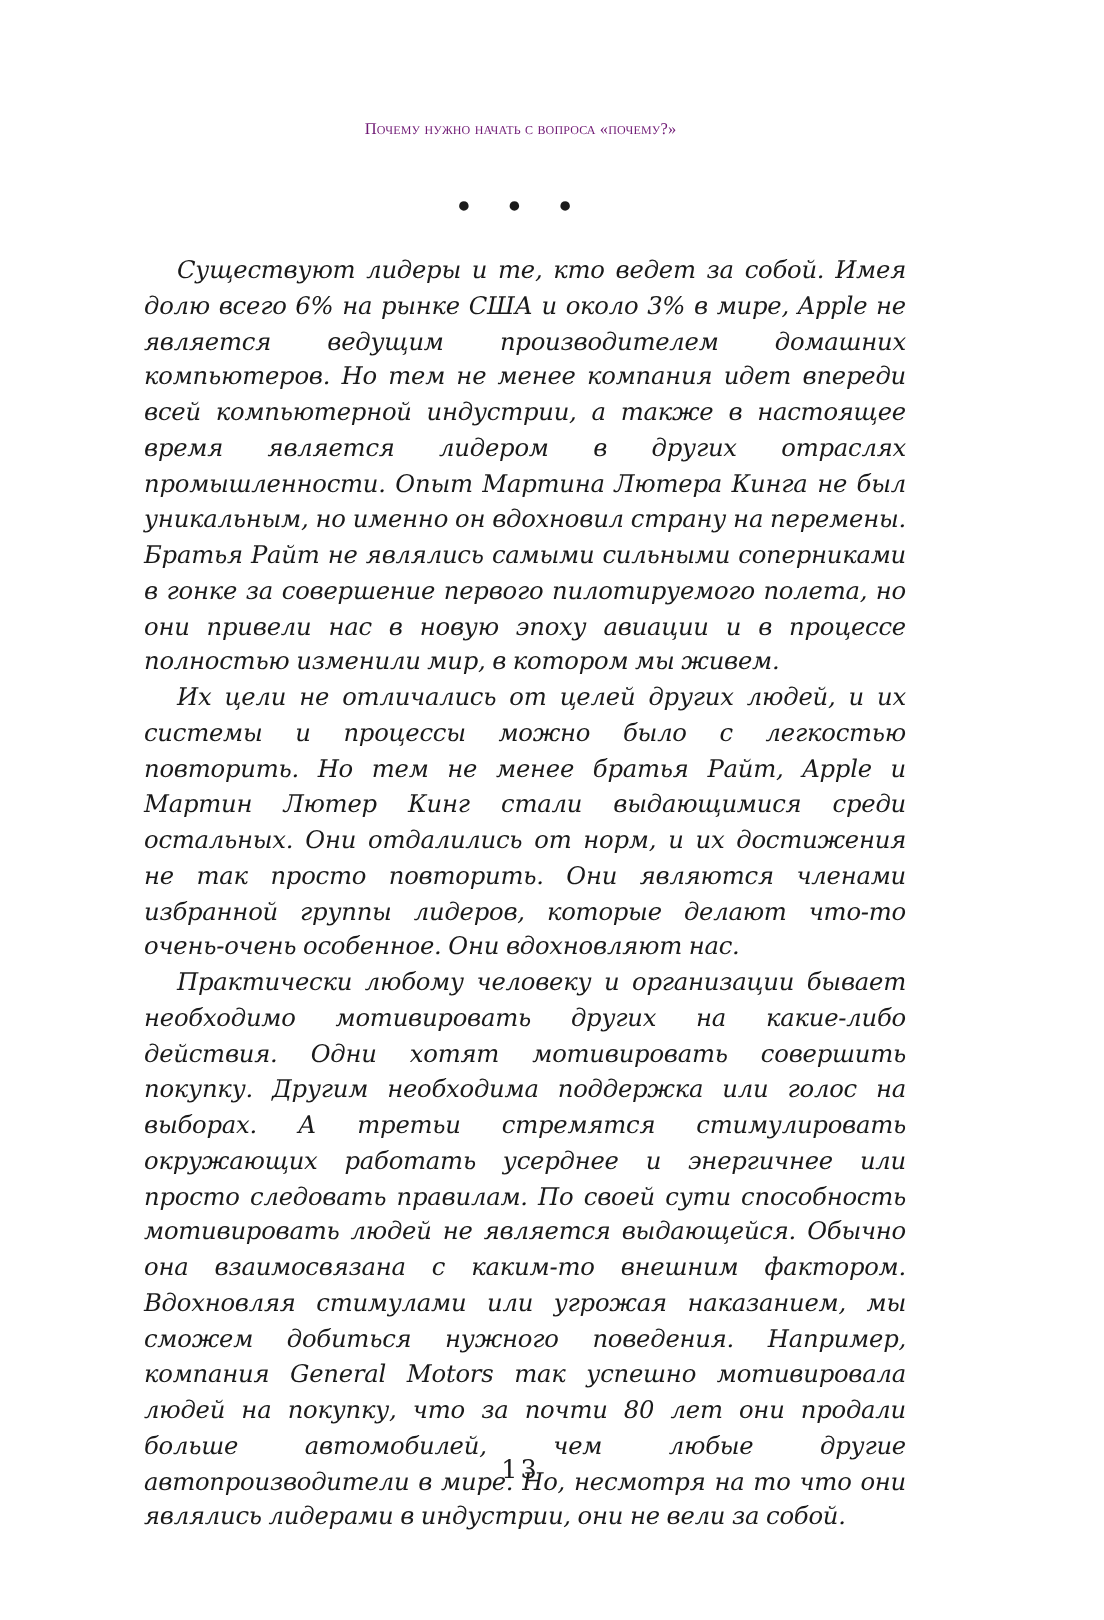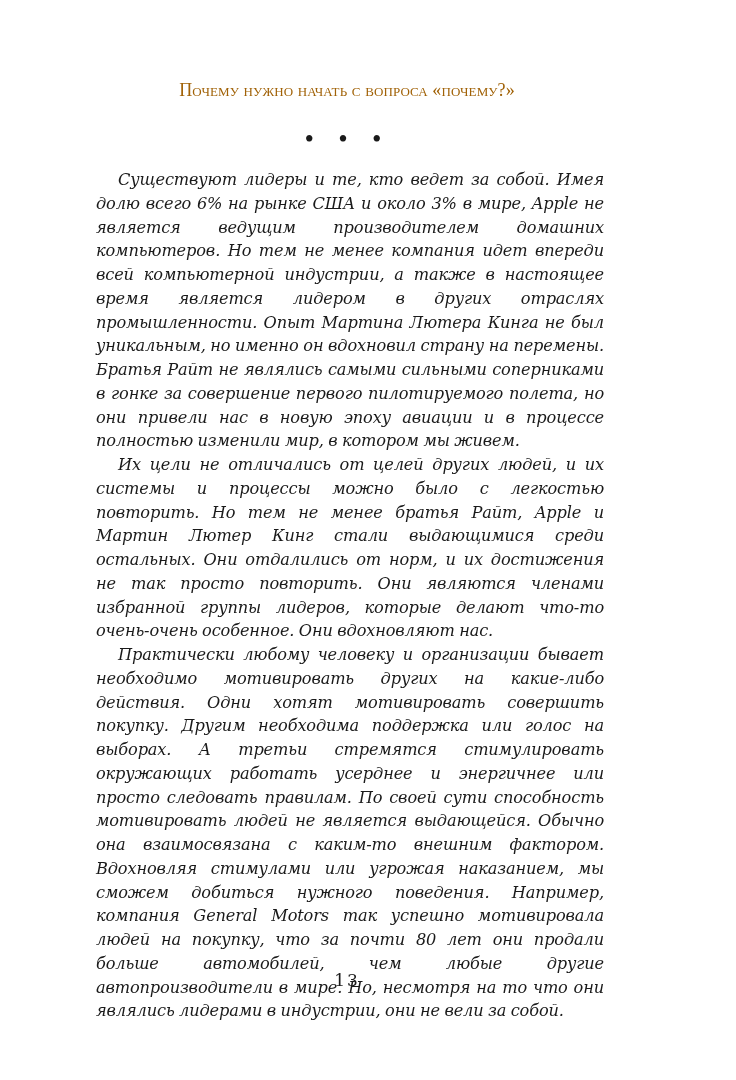--- a/index.html
+++ b/index.html
@@ -15,24 +15,24 @@
       font-family: "DejaVu Serif", "Liberation Serif", serif;
       color: #1a1a1a;
     }
     .running-head {
       position: absolute;
       top: 80px;
       left: 0;
       width: 694px;
       text-align: center;
       font-family: "Liberation Serif", "DejaVu Serif", serif;
-      font-size: 18px;
+      font-size: 11px;
       font-variant: small-caps;
       letter-spacing: 0.1px;
-      color: #a16207;
+      color: #701a75;
     }
     .section-break {
       position: absolute;
       top: 128px;
       left: 0;
       width: 694px;
       text-align: center;
       font-size: 18px;
       font-weight: bold;
       letter-spacing: 8px;

